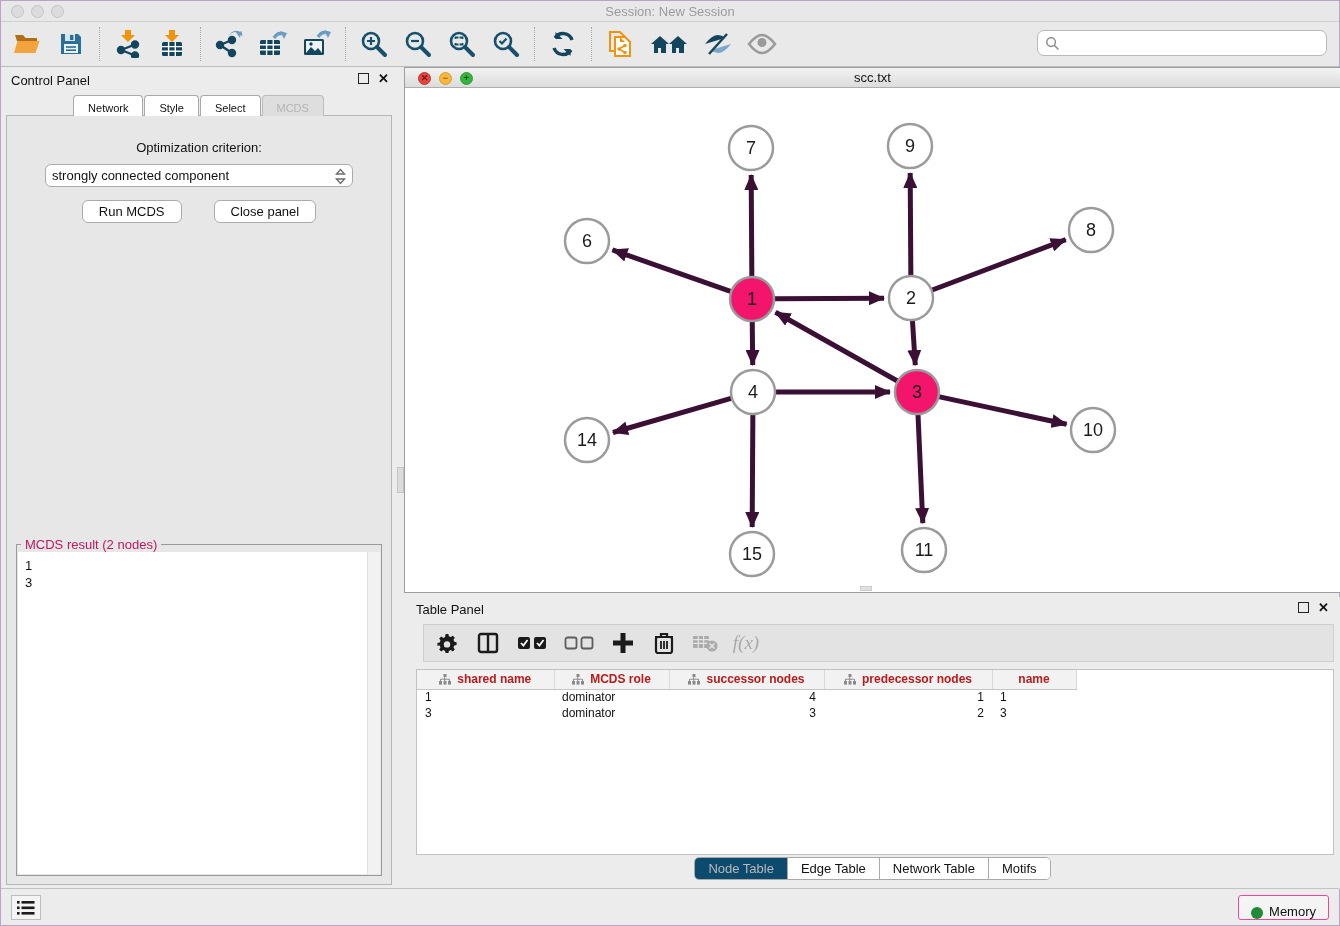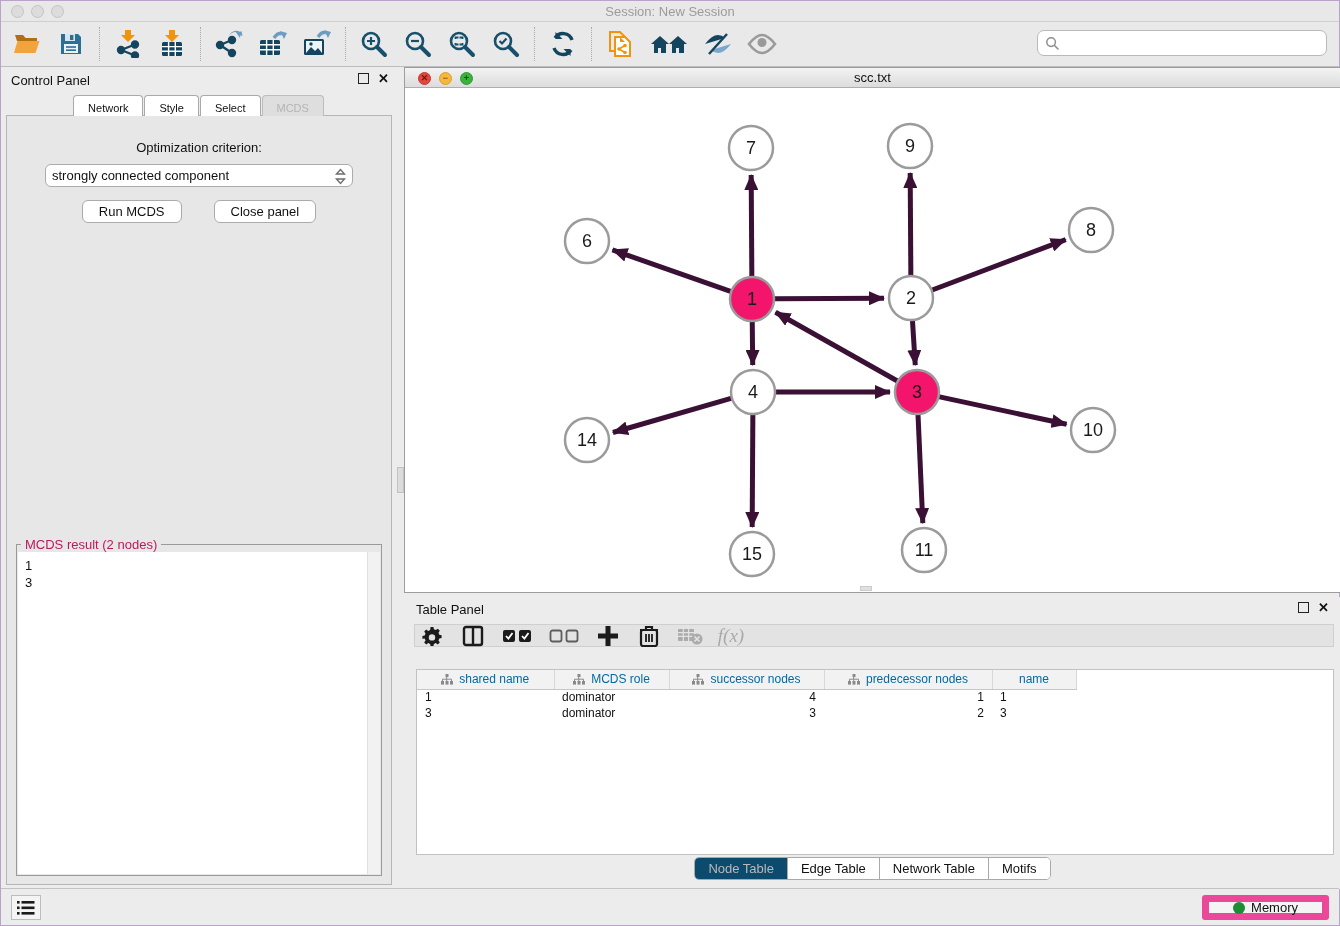--- a/index.html
+++ b/index.html
@@ -54,40 +54,40 @@
   .tl-red { left:13px; background:#e2463d; border:1px solid #c13a32; color:#7c120d; }
   .tl-yellow { left:34px; background:#f6b73c; border:1px solid #d99e2b; color:#93591a; }
   .tl-green { left:55px; background:#39b23e; border:1px solid #2f9b34; color:#0f5a13; }
   .net-canvas { position:relative; width:935px; height:504px; background:#fff; overflow:hidden; }
   .net-grip { position:absolute; left:455px; bottom:1px; width:12px; height:5px; background:#e0e0e0; border:1px solid #cccccc; }
 
   
   .table-panel { position:absolute; left:403px; top:596px; width:937px; height:292px; background:#ececec; }
   .tp-header { position:relative; height:26px; }
   .tp-title { position:absolute; left:12px; top:5px; font-size:13px; color:#111; }
-  .tp-toolbar { position:absolute; left:10px; right:7px; top:27px; height:23px; background:#e3e3e3; border:1px solid #cfcfcf; display:flex; align-items:center; padding-left:4px; }
+  .tp-toolbar { position:absolute; left:19px; right:7px; top:27px; height:38px; background:#e3e3e3; border:1px solid #cfcfcf; display:flex; align-items:center; padding-left:10px; }
   .tp-icon { margin-right:15px; display:flex; align-items:center; justify-content:center; width:26px; height:26px; cursor:pointer; }
   .tp-icon.disabled { cursor:default; }
   .fx { font-family:"Liberation Serif", serif; font-style:italic; font-size:19px; color:#a9a9a9; }
   .tp-table-wrap { position:absolute; left:12px; right:7px; top:72px; bottom:34px; background:#fff; border:1px solid #c2c2c2; overflow:hidden; }
   table.datatable { border-collapse:collapse; font-size:12px; }
-  table.datatable th { background:#f2f2f2; border-bottom:1px solid #c6c6c6; border-right:1px solid #d8d8d8; font-weight:normal; color:#0369a1; height:19px; padding:0 4px; white-space:nowrap; }
+  table.datatable th { background:#f2f2f2; border-bottom:1px solid #c6c6c6; border-right:1px solid #d8d8d8; font-weight:bold; color:#b91c1c; height:19px; padding:0 4px; white-space:nowrap; }
   table.datatable th .th-inner { display:flex; align-items:center; justify-content:center; gap:6px; }
   table.datatable td { height:16px; padding:0 8px; color:#111; white-space:nowrap; }
   td.num { text-align:right; padding-right:14px; }
   .tp-tabs { position:absolute; bottom:9px; width:100%; display:flex; justify-content:center; }
   .seg { display:flex; border:1px solid #a9a9a9; border-radius:5px; overflow:hidden; background:#fff; }
   .seg .stab { font-size:13px; padding:3px 13px; border-right:1px solid #a9a9a9; background:#fff; color:#111; cursor:pointer; }
   .seg .stab:last-child { border-right:none; }
   .seg .stab.sel { background:#0c4a6e; color:#b9b9b9; }
 
   
   .statusbar { position:absolute; left:0; bottom:0; width:100%; height:37px; background:#ececec; border-top:1px solid #c2c2c2; }
   .sb-left-btn { position:absolute; left:10px; top:6px; width:30px; height:25px; background:#f4f4f4; border:1px solid #bdbdbd; display:flex; align-items:center; justify-content:center; cursor:pointer; }
-  .sb-mem-btn { position:absolute; right:10px; top:6px; height:25px; background:#f4f4f4; border:7px solid #ec4899; border-radius:3px; display:flex; align-items:center; padding:0 24px; gap:6px; font-size:13px; color:#111; cursor:pointer; }
+  .sb-mem-btn { position:absolute; right:10px; top:6px; height:25px; background:#f4f4f4; border:1px solid #ec4899; border-radius:3px; display:flex; align-items:flex-end; padding:0 12px; gap:6px; font-size:13px; color:#111; cursor:pointer; }
   .mem-dot { width:12px; height:12px; border-radius:50%; background:#1d8c34; }
 </style>
 </head>
 <body>
 
 <div id="app">
 
   <div class="titlebar">
     <span class="traffic-gray t1"></span>
     <span class="traffic-gray t2"></span>

